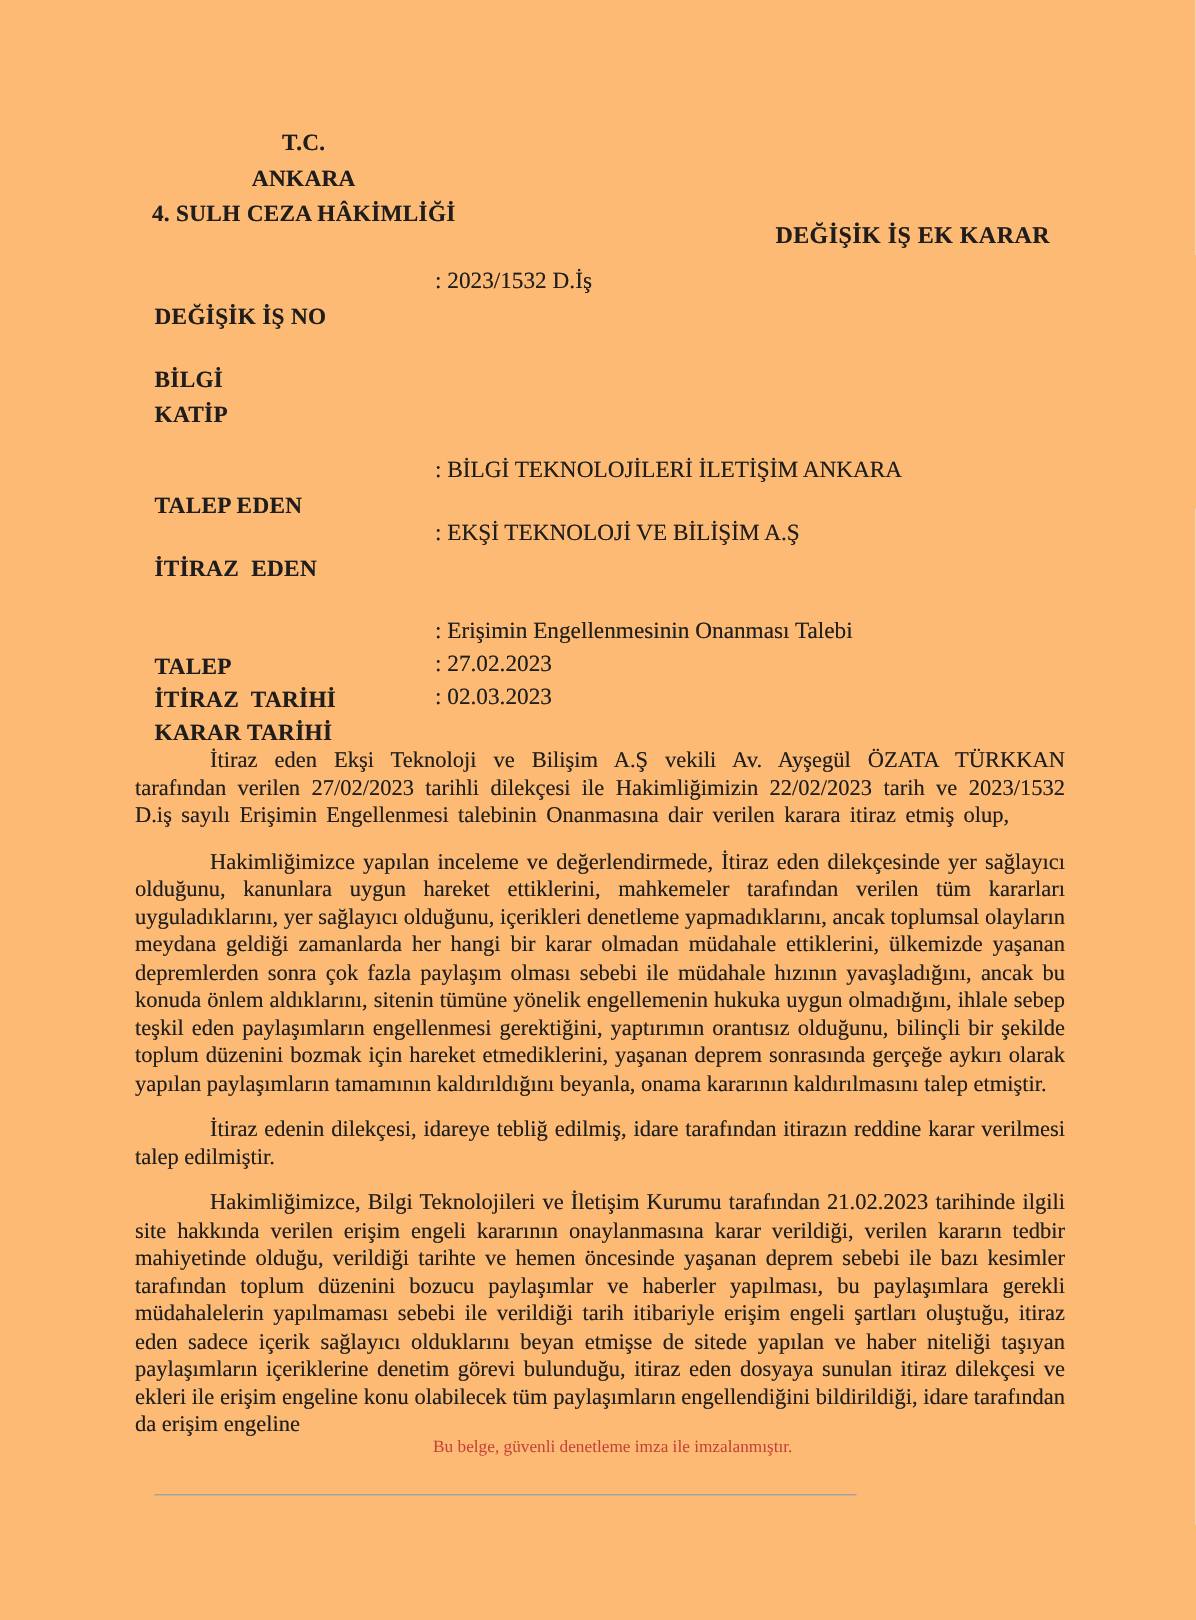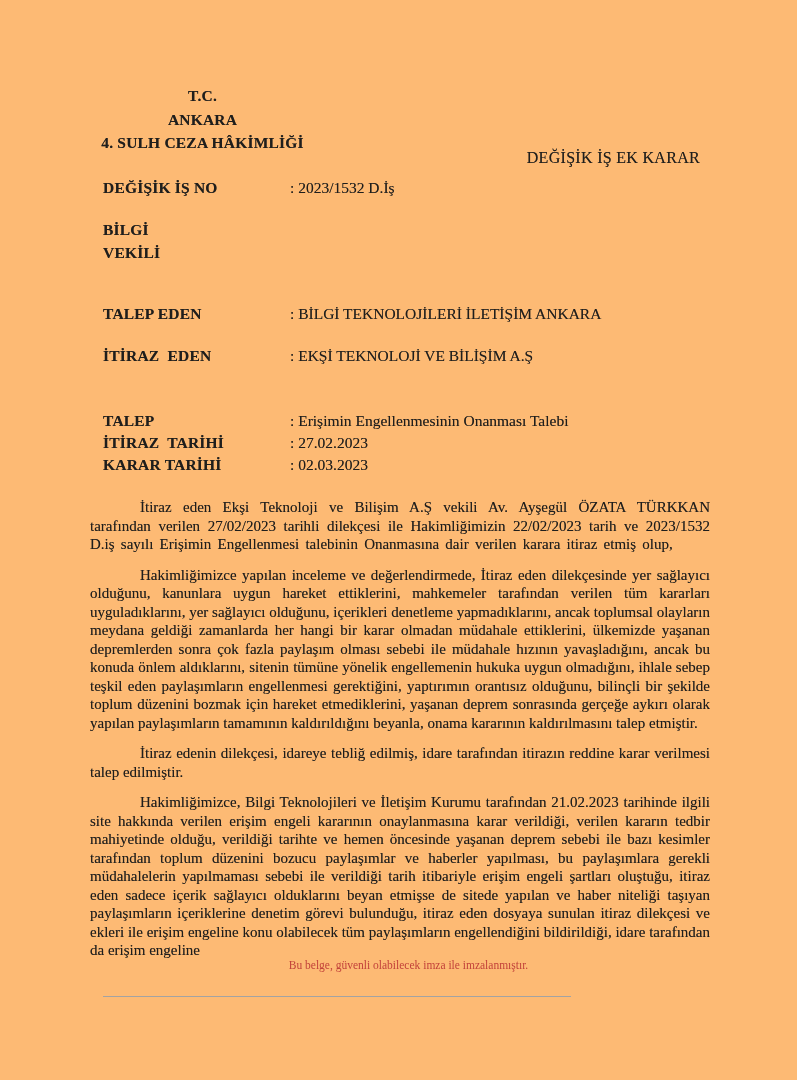--- a/index.html
+++ b/index.html
@@ -26,39 +26,40 @@
     font-size: 15.5px;
     line-height: 23.5px;
     letter-spacing: 0.2px;
   }
 
   
   .decision-type {
     position: absolute;
     top: 149px;
     right: 97px;
-    font-weight: normal;
+    font-weight: bold;
     font-size: 16px;
     letter-spacing: 0.3px;
   }
 
   
   .frow {
     position: absolute;
     left: 103px;
     display: flex;
     font-size: 15.5px;
     line-height: 20px;
   }
   .flabel {
     font-weight: bold;
     width: 187px;
     flex: 0 0 187px;
     white-space: pre-wrap;
     letter-spacing: 0.2px;
+    margin-top: 24px;
   }
   .fvalue { white-space: pre-wrap; }
 
   
   .body-text {
     position: absolute;
     left: 78px;
     top: 486px;
     width: 644px;
     font-size: 15px;
@@ -107,21 +108,21 @@
     <span class="flabel">DEĞİŞİK İŞ NO</span>
     <span class="fvalue">: 2023/1532 D.İş</span>
   </div>
 
   <div class="frow" style="top:220px">
     <span class="flabel">BİLGİ</span>
     <span class="fvalue"></span>
   </div>
 
   <div class="frow" style="top:243px">
-    <span class="flabel">VEKİLİ</span>
+    <span class="flabel">KATİP</span>
     <span class="fvalue"></span>
   </div>
 
   <div class="frow" style="top:304px">
     <span class="flabel">TALEP EDEN</span>
     <span class="fvalue">: BİLGİ TEKNOLOJİLERİ İLETİŞİM ANKARA</span>
   </div>
 
   <div class="frow" style="top:346px">
     <span class="flabel">İTİRAZ  EDEN</span>
@@ -144,17 +145,17 @@
     <span class="fvalue">: 02.03.2023</span>
   </div>
 
   <div class="body-text">
     <p class="para p-loose">İtiraz eden Ekşi Teknoloji ve Bilişim A.Ş vekili Av. Ayşegül ÖZATA  TÜRKKAN tarafından verilen  27/02/2023 tarihli dilekçesi ile Hakimliğimizin 22/02/2023 tarih ve 2023/1532 D.iş sayılı Erişimin Engellenmesi talebinin Onanmasına dair verilen karara itiraz etmiş olup,</p>
     <p class="para">Hakimliğimizce yapılan inceleme ve değerlendirmede, İtiraz eden dilekçesinde yer sağlayıcı olduğunu, kanunlara uygun hareket ettiklerini, mahkemeler tarafından verilen tüm kararları uyguladıklarını, yer sağlayıcı olduğunu, içerikleri denetleme yapmadıklarını, ancak toplumsal olayların meydana geldiği zamanlarda her hangi bir karar olmadan müdahale ettiklerini, ülkemizde yaşanan depremlerden sonra çok fazla paylaşım olması sebebi ile müdahale hızının yavaşladığını, ancak bu konuda önlem aldıklarını, sitenin tümüne yönelik engellemenin hukuka uygun olmadığını, ihlale sebep teşkil eden paylaşımların engellenmesi gerektiğini, yaptırımın orantısız olduğunu, bilinçli bir şekilde toplum düzenini bozmak için hareket etmediklerini, yaşanan deprem sonrasında gerçeğe aykırı olarak yapılan paylaşımların tamamının kaldırıldığını beyanla, onama kararının kaldırılmasını talep etmiştir.</p>
     <p class="para">İtiraz edenin dilekçesi, idareye tebliğ edilmiş, idare tarafından itirazın reddine karar verilmesi talep edilmiştir.</p>
     <p class="para">Hakimliğimizce, Bilgi Teknolojileri ve İletişim Kurumu tarafından 21.02.2023 tarihinde ilgili site hakkında verilen erişim engeli kararının onaylanmasına karar verildiği, verilen kararın tedbir mahiyetinde olduğu, verildiği tarihte ve hemen öncesinde yaşanan deprem sebebi ile bazı kesimler tarafından toplum düzenini bozucu paylaşımlar ve haberler yapılması, bu paylaşımlara gerekli müdahalelerin yapılmaması sebebi ile verildiği tarih itibariyle erişim engeli şartları oluştuğu, itiraz eden sadece içerik sağlayıcı olduklarını beyan etmişse de sitede yapılan ve haber niteliği taşıyan paylaşımların içeriklerine denetim görevi bulunduğu, itiraz eden dosyaya sunulan itiraz dilekçesi ve ekleri ile erişim engeline konu olabilecek tüm paylaşımların engellendiğini bildirildiği, idare tarafından da erişim engeline</p>
   </div>
 
-  <div class="sig-note">Bu belge,  güvenli olabilecek imza ile imzalanmıştır.</div>
+  <div class="sig-note">Bu belge,  güvenli denetleme imza ile imzalanmıştır.</div>
 
   <div class="footer-line"></div>
 
 </div>
 
 </body></html>

